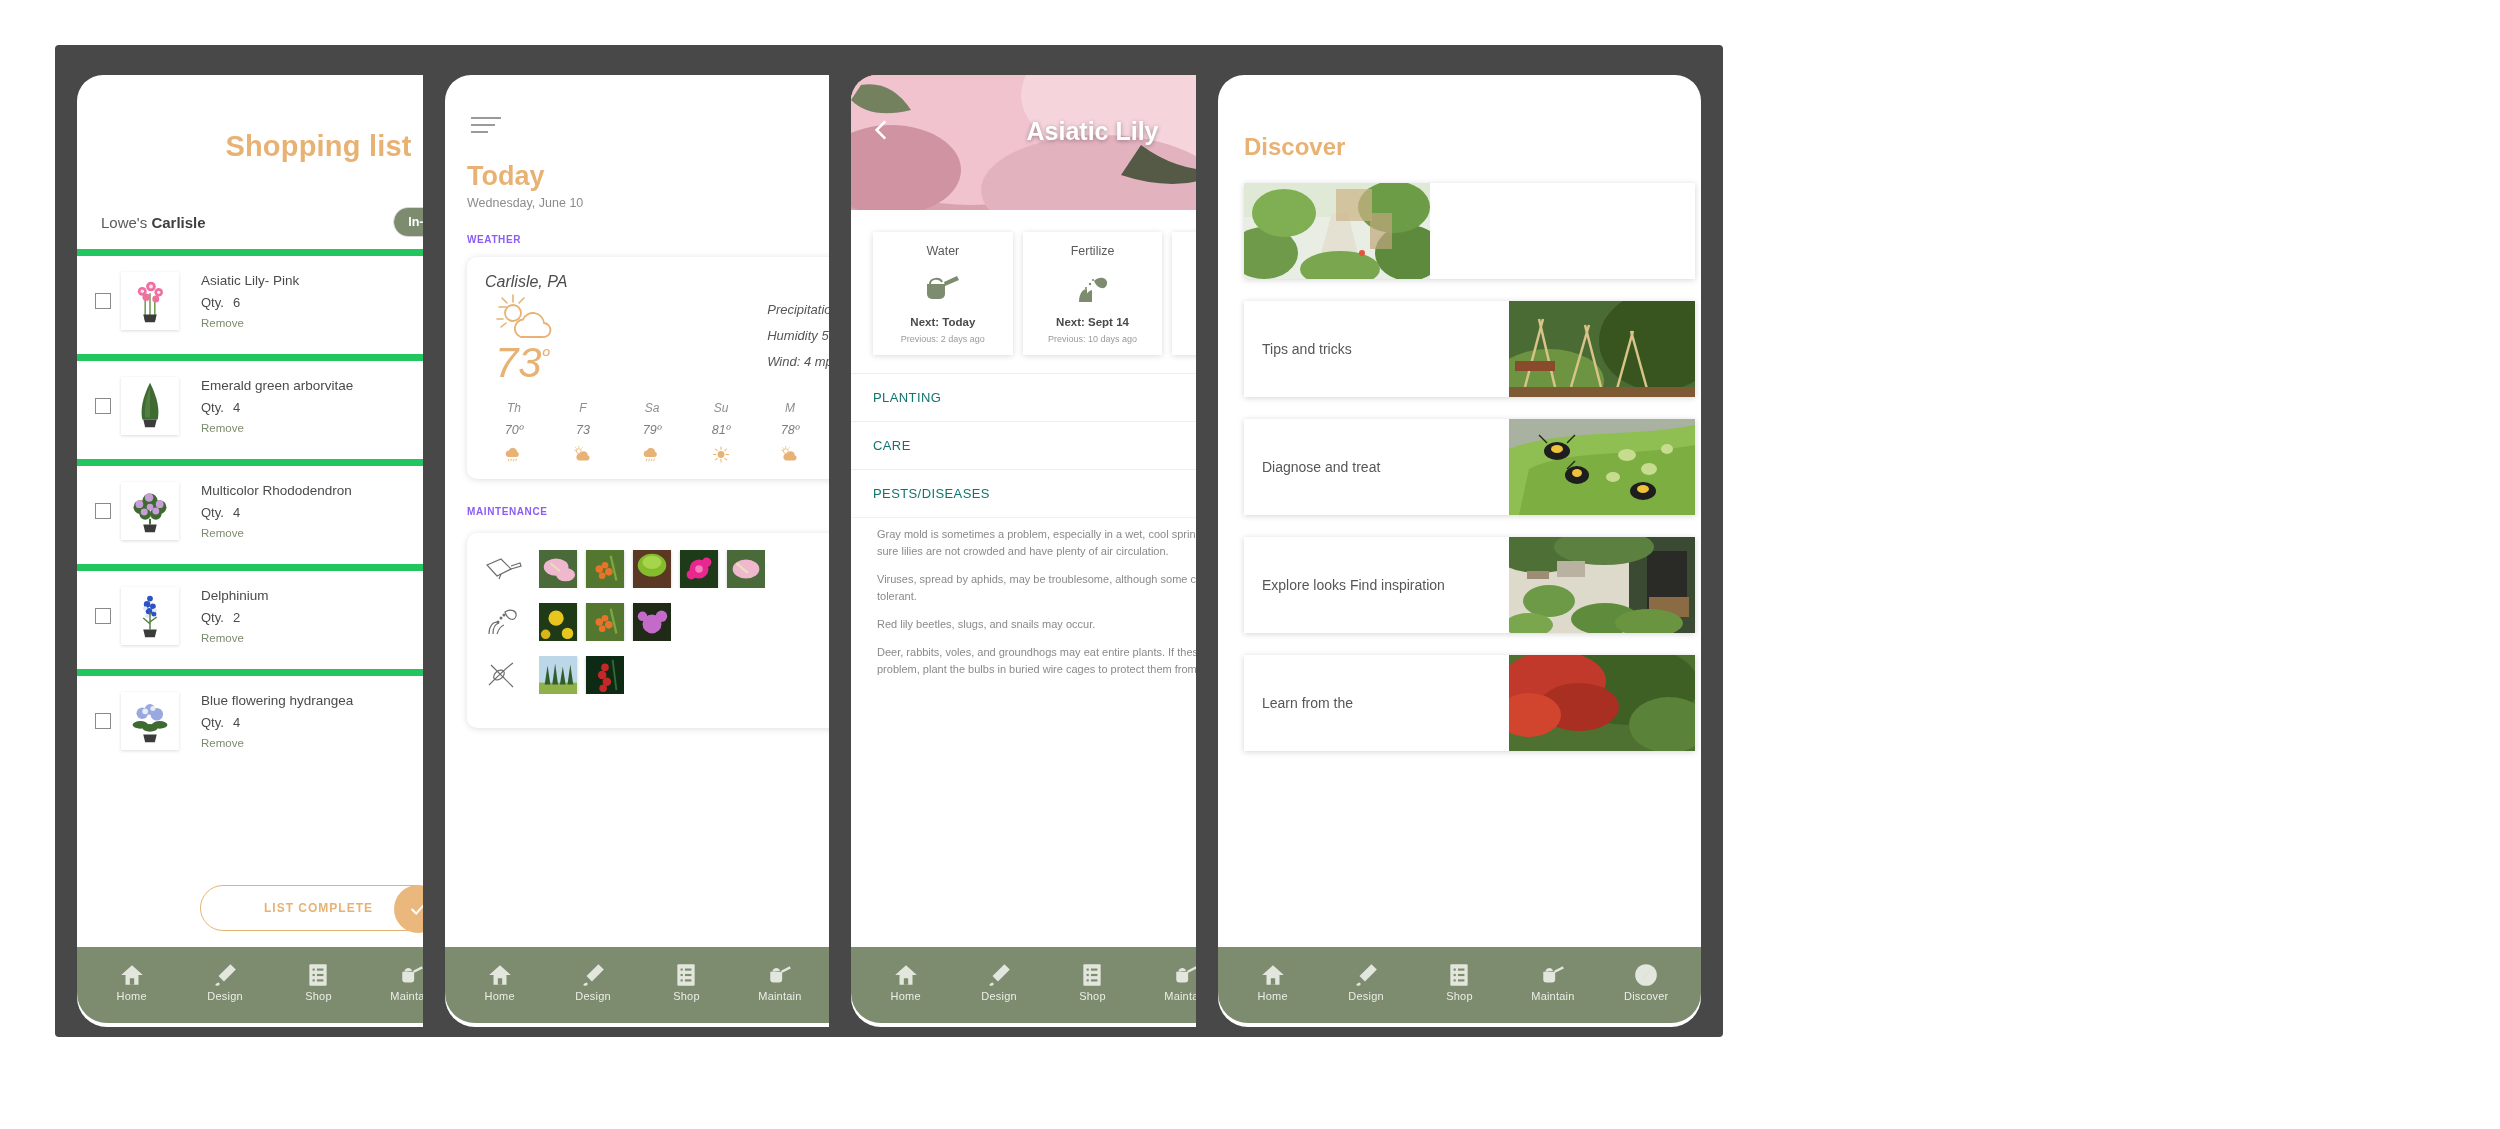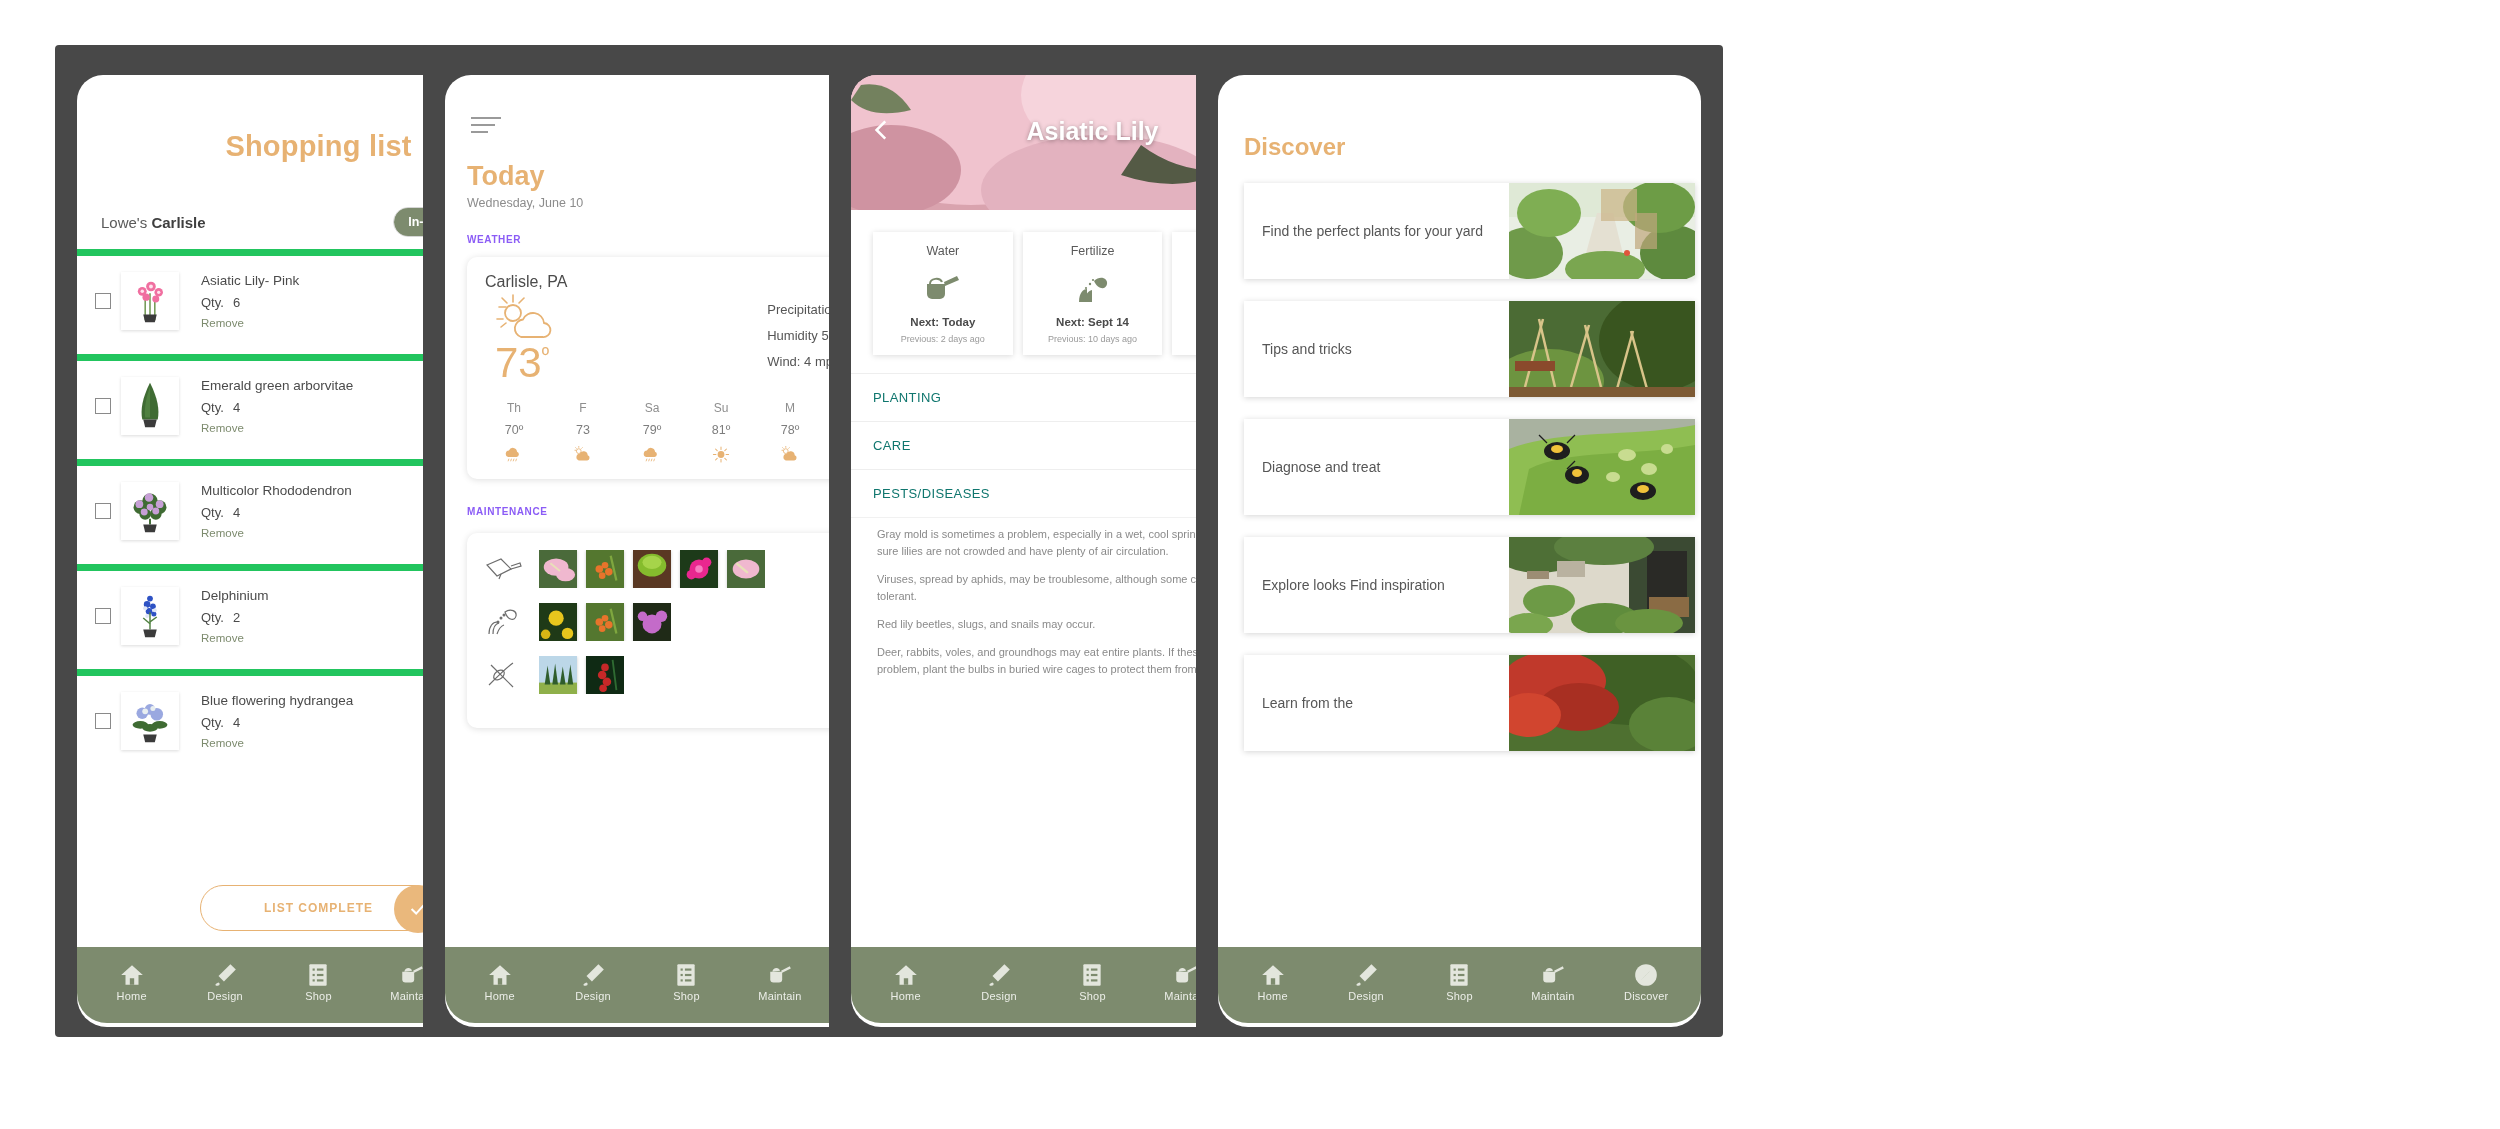--- a/index.html
+++ b/index.html
@@ -106,21 +106,21 @@
   .hamb { margin: 42px 0 0 4px; width: 30px; }
   .hamb i { display:block; height:2px; background:#9a9a9a; margin-bottom:5px; }
   .hamb i:nth-child(1){ width:30px } .hamb i:nth-child(2){ width:24px } .hamb i:nth-child(3){ width:17px }
   .p2-today { margin-top: 28px; font-size: 27px; color:#e7b273; font-weight:bold; }
   .p2-date { margin-top: 4px; font-size: 12.5px; color:#8c8c8c; }
   .sect-label { margin-top: 24px; font-size: 10px; color:#8b5cf6; letter-spacing:.6px;font-weight:bold; }
   .card {
     margin-top: 12px; background:#fff; border-radius:10px;
     box-shadow: 0 1px 7px rgba(0,0,0,.13);
   }
-  .wcard { padding: 16px 18px 14px 18px; }
+  .wcard { padding: 16px 18px 14px 18px; font-style: italic; }
   .wtop { display:flex; justify-content:space-between; }
   .wcity { font-size: 16px; color:#4b4b4b; }
   .wmini { display:flex; gap:7px; margin-top:2px; }
   .wmini svg { width:26px; height:22px; }
   .wbody { display:flex; justify-content:space-between; align-items:flex-start; margin-top:-4px; }
   .wleft { padding-left: 8px; }
   .wleft svg { width:70px; height:52px; display:block; }
   .wtemp { font-size: 42px; color:#e7b273; font-weight:300; margin-top:-6px; margin-left: 2px; }
   .wtemp sup { font-size:20px; vertical-align: super; }
   .wright { font-size: 13px; color:#555; line-height: 2.0; padding-top: 4px; padding-right: 16px; }
@@ -914,23 +914,20 @@
 
   <div class="phone" style="left:1196px; top:45px;">
     <div class="screen">
       <div class="screen-inner">
 
         <div class="p4-title">Discover</div>
 
         <div class="dcards">
 
           <div class="dcard">
-            <div class="dtext">
-                <span>Find the perfect plants for your yard</span>
-              </div>
             <div class="dimg">
               <svg viewBox="0 0 186 96" preserveAspectRatio="none">
                 <rect width="186" height="96" fill="#e9eee4"></rect>
                 <rect y="0" width="186" height="34" fill="#dfe9d6"></rect>
                 <path d="M70 96 L88 30 L104 30 L120 96 Z" fill="#e4e0d2"></path>
                 <ellipse cx="20" cy="70" rx="34" ry="26" fill="#6f9a4a"></ellipse>
                 <ellipse cx="165" cy="70" rx="34" ry="28" fill="#5e8a3e"></ellipse>
                 <ellipse cx="96" cy="86" rx="40" ry="18" fill="#7aa650"></ellipse>
                 <ellipse cx="40" cy="30" rx="32" ry="24" fill="#7fae53"></ellipse>
                 <ellipse cx="150" cy="24" rx="36" ry="26" fill="#6d9c46"></ellipse>

